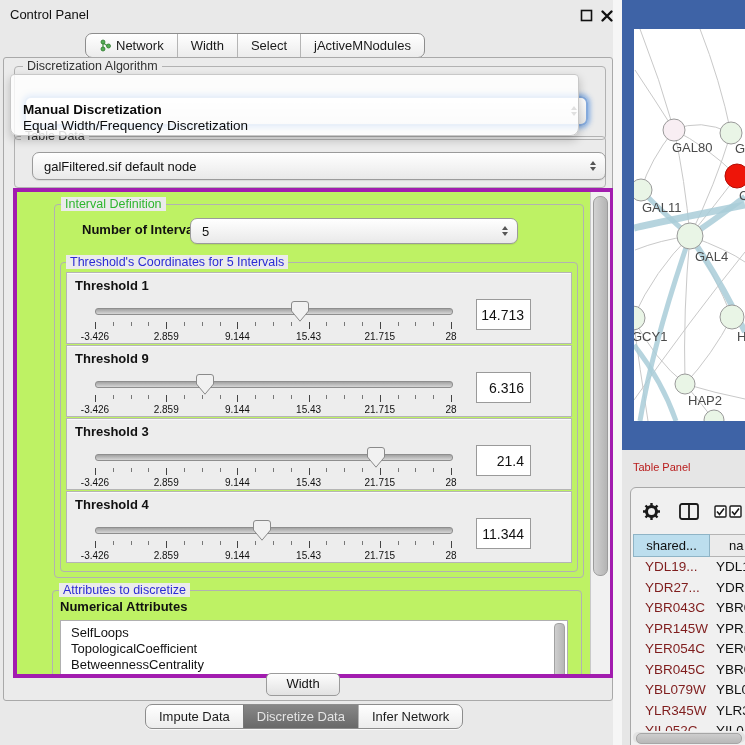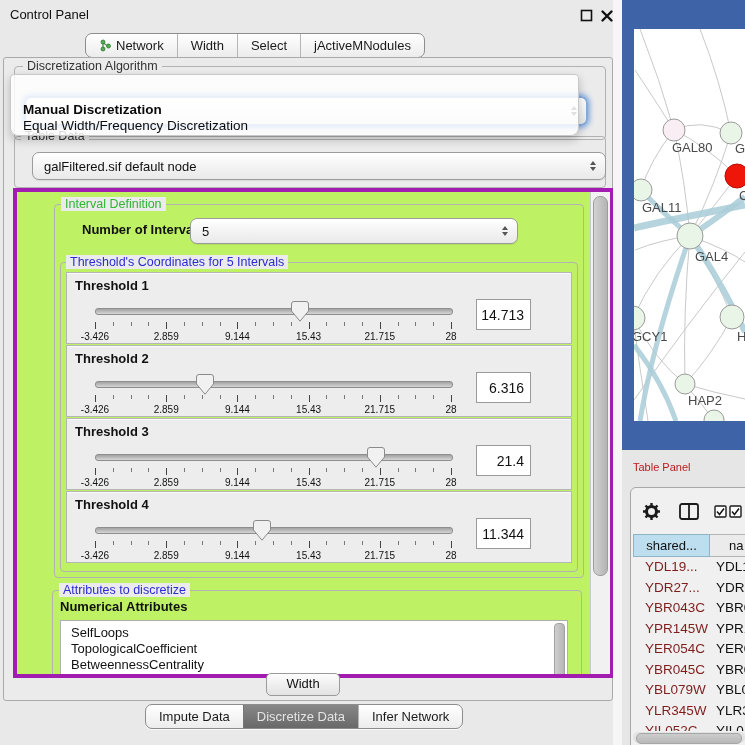--- a/index.html
+++ b/index.html
@@ -198,21 +198,21 @@
           <div class="tick major" style="left: 384px;"></div>
           <div class="tick-label" style="left: 28px;">-3.426</div>
           <div class="tick-label" style="left: 99.2px;">2.859</div>
           <div class="tick-label" style="left: 170.4px;">9.144</div>
           <div class="tick-label" style="left: 241.6px;">15.43</div>
           <div class="tick-label" style="left: 312.8px;">21.715</div>
           <div class="tick-label" style="left: 384px;">28</div>
         </div>
     </div>
     <div class="thresh-panel" style="top:153px">
-      <div class="th-label">Threshold 2</div>
+      <div class="th-label">Threshold 9</div>
       <input class="th-value" value="6.316" style="">
       <div class="slider-zone">
         <div class="track"></div>
         <svg class="thumb-svg" width="18" height="21" viewBox="0 0 18 21" style="left: 129.359px;">
           <path d="M3 0.5 H15 Q17.5 0.5 17.5 3 V10 L9 20.2 L0.5 10 V3 Q0.5 0.5 3 0.5 Z" fill="#f1f1f1" stroke="#8a8a8a"></path>
         </svg>
       <div class="tick major" style="left: 28px;"></div>
           <div class="tick" style="left: 45.8px;"></div>
           <div class="tick" style="left: 63.6px;"></div>
           <div class="tick" style="left: 81.4px;"></div>

